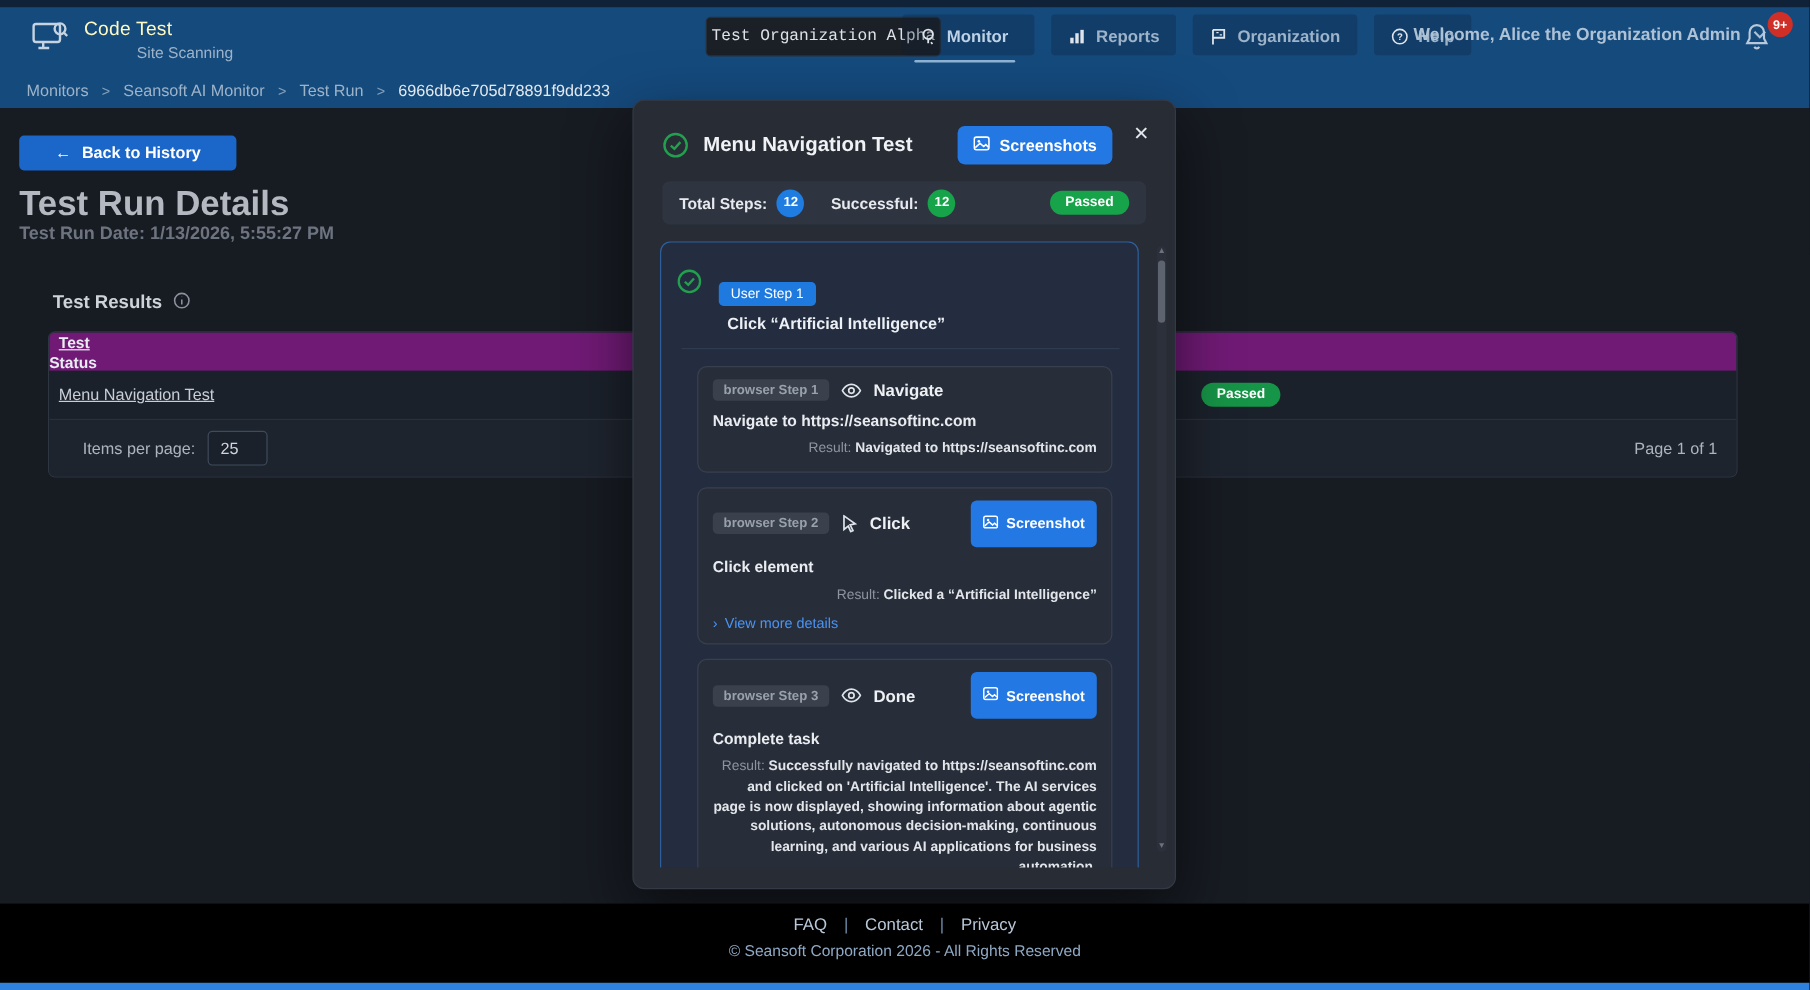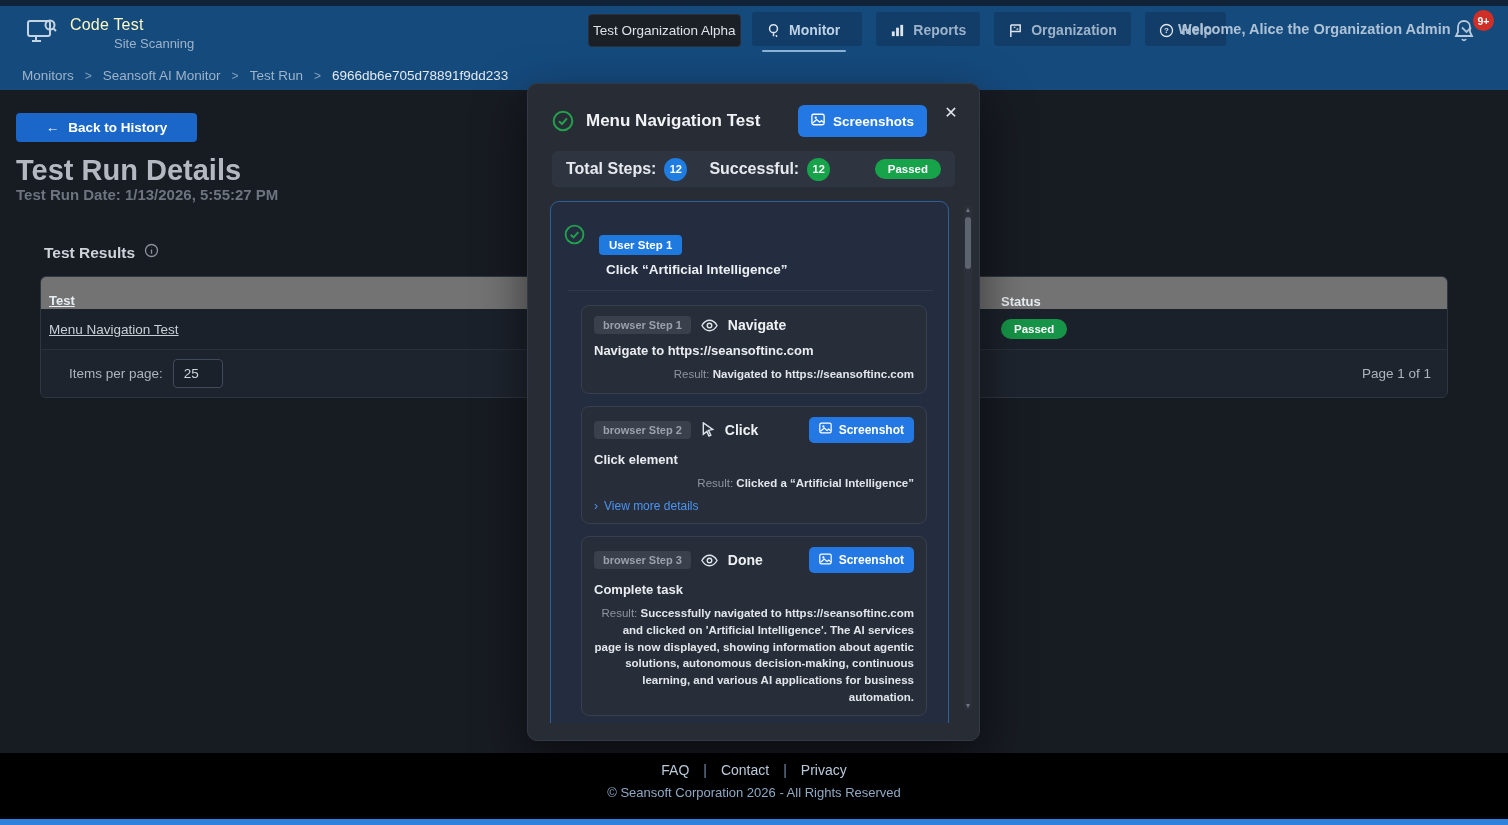--- a/index.html
+++ b/index.html
@@ -8,21 +8,21 @@
 
   
   .topstrip { position:absolute; left:0; top:0; width:100%; height:6px; background:#0f2238; }
   .navbar { position:absolute; left:0; top:6px; width:100%; height:84px; background:#154a7d; }
   .brand { position:absolute; left:26px; top:10px; display:flex; align-items:center; gap:12px; }
   .brand .logo { color:#c6d4e2; }
   .brand-title { font-size:16px; font-weight:normal; color:#fef9c3; letter-spacing:.2px; }
   .brand-sub { font-size:13px; color:#9db3c9; margin-top:2px;margin-left:44px; }
   .org-btn { position:absolute; left:588px; top:8px; height:33px; background:#1b2027; color:#dde2e8;
              border:1px solid #2a3039; border-radius:4px; padding:0 4px; font-size:13.5px;
-             display:flex; align-items:center; cursor:pointer; }
+             display:flex; align-items:center; cursor:pointer;font-family:Liberation Mono, monospace; }
   .nav-items { position:absolute; left:752px; top:6px; display:flex; gap:14px; align-items:center; }
   .nav-item { display:flex; align-items:center; gap:8px; color:#9db3c9; font-size:14px; font-weight:bold;
               padding:10px 14px 8px 14px; background:rgba(10,30,52,.28); border-radius:3px; cursor:pointer; }
   .nav-item.active { color:#bdd2e6; }
   .nav-item.active::after { content:""; }
   .nav-underline { position:absolute; left:762px; top:44px; width:84px; height:2px; background:#8fb3d4; border-radius:1px; }
   .welcome { position:absolute; left:1178px; top:15px; display:flex; align-items:center; gap:10px;
              color:#aec2d6; font-size:14.5px; font-weight:bold; cursor:pointer; }
   .bell-wrap { position:absolute; left:1452px; top:12px; width:34px; height:34px; color:#b7c9da; cursor:pointer; }
   .bell-badge { position:absolute; right:-8px; top:-8px; min-width:21px; height:21px; background:#cf2f26;
@@ -40,21 +40,21 @@
               border:none; border-radius:4px; color:#fff; font-weight:bold; font-size:13.5px;
               display:flex; align-items:center; justify-content:center; gap:9px; cursor:pointer; }
   .page-title { position:absolute; left:16px; top:64px; font-size:29px; font-weight:bold; color:#b4b9c1; }
   .date-line { position:absolute; left:16px; top:96px; font-size:15px; color:#6d7480;font-weight:bold; }
   .section-title { position:absolute; left:44px; top:153px; display:flex; align-items:center; gap:9px;
                    font-size:15.5px; font-weight:bold; color:#ced3da; }
   .section-title .info { color:#8a919b; }
 
   .results-table { position:absolute; left:40px; top:186px; width:1408px; border:1px solid #2e3642;
                    border-radius:6px; overflow:hidden; background:#1b212b; }
-  .t-head { height:32px; background:#737373; display:flex; align-items:flex-end; }
+  .t-head { height:32px; background:#701a75; display:flex; align-items:flex-start;flex-direction:column; }
   .t-head .col-test { padding-left:8px; width:960px; }
   .t-head span, .t-row .cell-test span { text-decoration:underline; }
   .t-head span { color:#e8edf2; font-size:13px; font-weight:bold; cursor:pointer; }
   .t-head .col-status { color:#e8edf2; font-size:13px; font-weight:bold; }
   .t-row { height:41px; display:flex; align-items:center; border-bottom:1px solid #2a303b; background:#1b212b; }
   .t-row .cell-test { padding-left:8px; width:960px; }
   .t-row .cell-test span { color:#c9ced6; font-size:13.5px; cursor:pointer; }
   .badge-passed { display:inline-block; background:#169447; color:#fff; font-size:11.5px; font-weight:bold;
                   padding:4px 13px; border-radius:12px; }
   .t-foot { height:47px; background:#1e242e; display:flex; align-items:center; padding:0 16px; }
@@ -68,41 +68,41 @@
            border-radius:10px; box-shadow:0 18px 50px rgba(0,0,0,.55); border:1px solid #343a45; }
   .modal-header { display:flex; align-items:center; padding:21px 22px 12px 24px; position:relative; }
   .modal-title { font-size:17px; font-weight:bold; color:#f0f2f5; margin-left:12px; }
   .screenshots-btn { margin-left:auto; margin-right:30px; height:32px; background:#2478e4; color:#fff;
                      border:none; border-radius:6px; font-size:13.5px; font-weight:bold; padding:0 13px;
                      display:flex; align-items:center; gap:8px; cursor:pointer; }
   .close-btn { position:absolute; right:16px; top:16px; width:24px; height:24px; background:none; border:none;
                color:#e4e8ee; font-size:16px; cursor:pointer; display:flex; align-items:center; justify-content:center; }
   .stats-row { margin:2px 24px 0 24px; height:36px; background:#2f3540; border-radius:6px;
                display:flex; align-items:center; padding:0 14px; gap:8px; }
-  .stat-label { color:#e6e9ee; font-size:16px; font-weight:bold; }
+  .stat-label { color:#e6e9ee; font-size:13px; font-weight:bold; }
   .count-circle { width:23px; height:23px; border-radius:50%; color:#fff; font-size:11px; font-weight:bold;
                   display:flex; align-items:center; justify-content:center; margin-right:14px; }
   .count-blue { background:#1f7ce0; }
   .count-green { background:#17a34a; }
   .stats-row .badge-passed { margin-left:auto; background:#17a34a; }
 
   .scroll-wrap { position:relative; margin-top:14px; height:522px; padding:0 30px 0 22px; overflow:hidden; }
   .user-card { background:#232d3f; border:1px solid #2e5e9b; border-radius:9px; padding:13px 11px 11px 13px; margin-bottom:15px; }
   .user-card .head { display:flex; align-items:center; gap:13px; }
-  .badge-user { background:#1f7ae0; color:#fff; font-size:11.5px; font-weight:bold; padding:4px 10px; border-radius:4px;margin-top:20px; }
+  .badge-user { background:#1f7ae0; color:#fff; font-size:11.5px; font-weight:normal; padding:4px 10px; border-radius:4px;margin-top:20px; }
   .user-text { margin:7px 0 0 42px; color:#eceff3; font-size:13.5px; font-weight:bold; }
   .user-divider { border:none; border-top:1px solid #2f3b50; margin:13px 4px 14px 4px; }
 
   .browser-card { background:#282e39; border:1px solid #39404d; border-radius:8px; padding:10px 12px;
                   margin:0 10px 12px 17px; }
   .bc-head { display:flex; align-items:center; gap:10px; }
   .badge-browser { background:#3a414d; color:#99a1ac; font-size:11px; font-weight:bold; padding:3px 9px; border-radius:4px; }
   .bc-action { color:#eef1f4; font-size:14px; font-weight:bold; }
   .bc-icon { color:#dfe4ea; display:flex; }
-  .screenshot-btn { margin-left:auto; height:26px; background:#2478e4; color:#fff; border:none; border-radius:5px;
+  .screenshot-btn { margin-left:auto; height:39px; background:#2478e4; color:#fff; border:none; border-radius:5px;
                     font-size:12px; font-weight:bold; padding:0 10px; display:flex; align-items:center; gap:7px; cursor:pointer; }
   .bc-desc { margin-top:9px; color:#e9ecf0; font-size:13px; font-weight:bold; }
   .bc-result { margin-top:8px; font-size:11.5px; line-height:1.45;text-align:right; }
   .bc-result .r-label { color:#8d95a0; }
   .bc-result .r-text { color:#e2e6eb; font-weight:bold; }
   .more-link { margin-top:8px; font-size:12px; color:#4b93f2; display:flex; gap:6px; align-items:center; cursor:pointer; }
 
   .modal-scrollbar { position:absolute; right:7px; top:4px; width:8px; height:505px; background:#2b303a; border-radius:4px; }
   .sb-thumb { position:absolute; left:1px; top:12px; width:6px; height:52px; background:#5d646f; border-radius:3px; cursor:grab; }
   .sb-arrow { position:absolute; left:0; width:8px; color:#6b727d; font-size:7px; text-align:center; }

